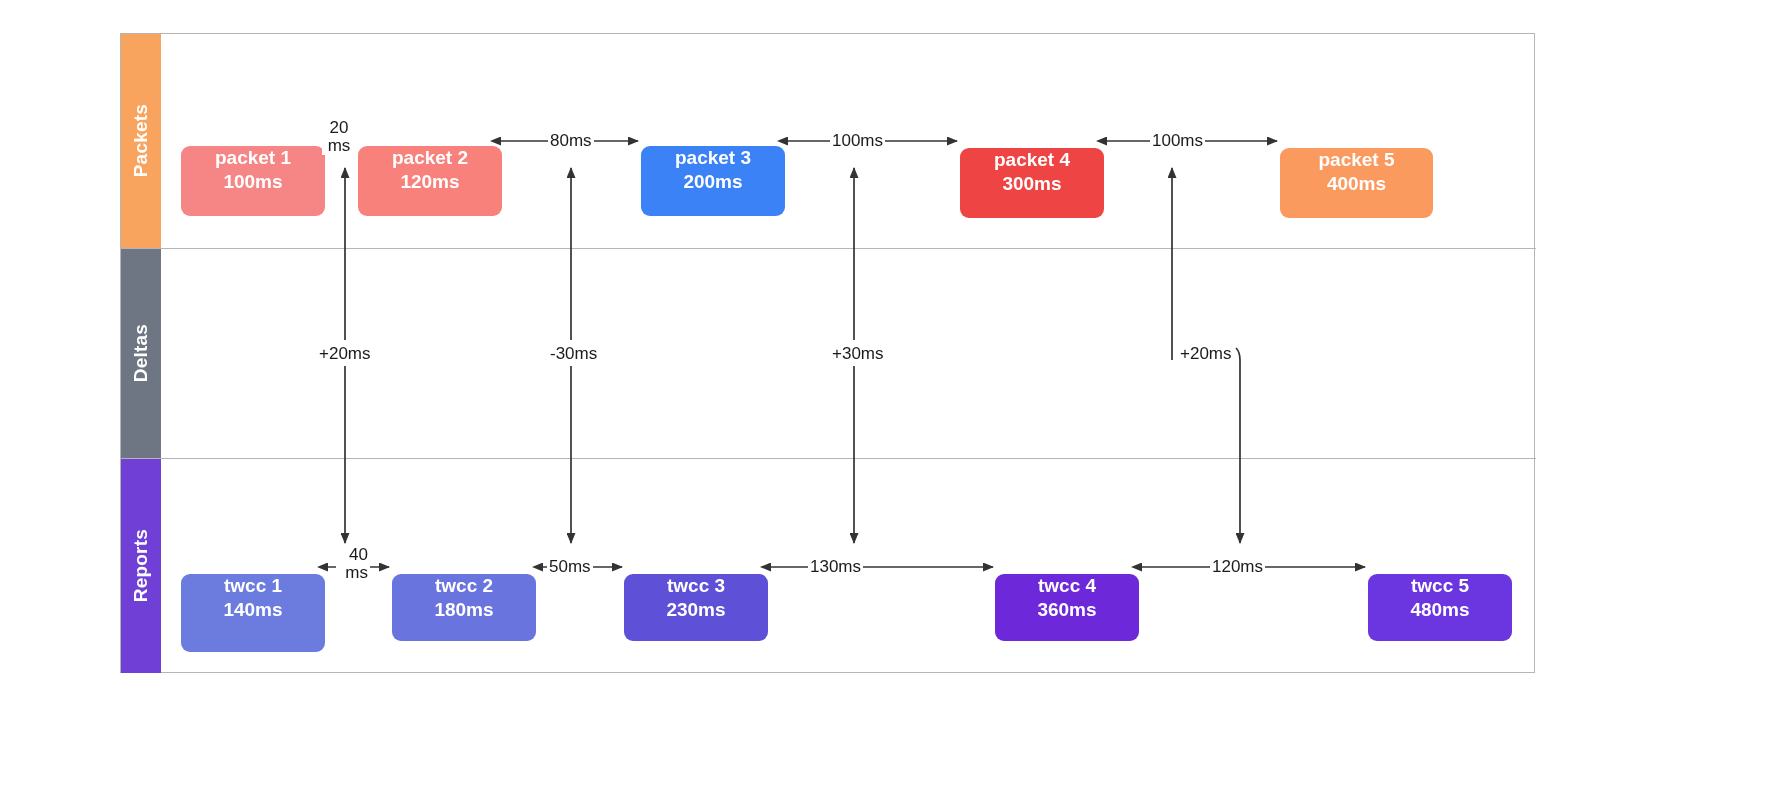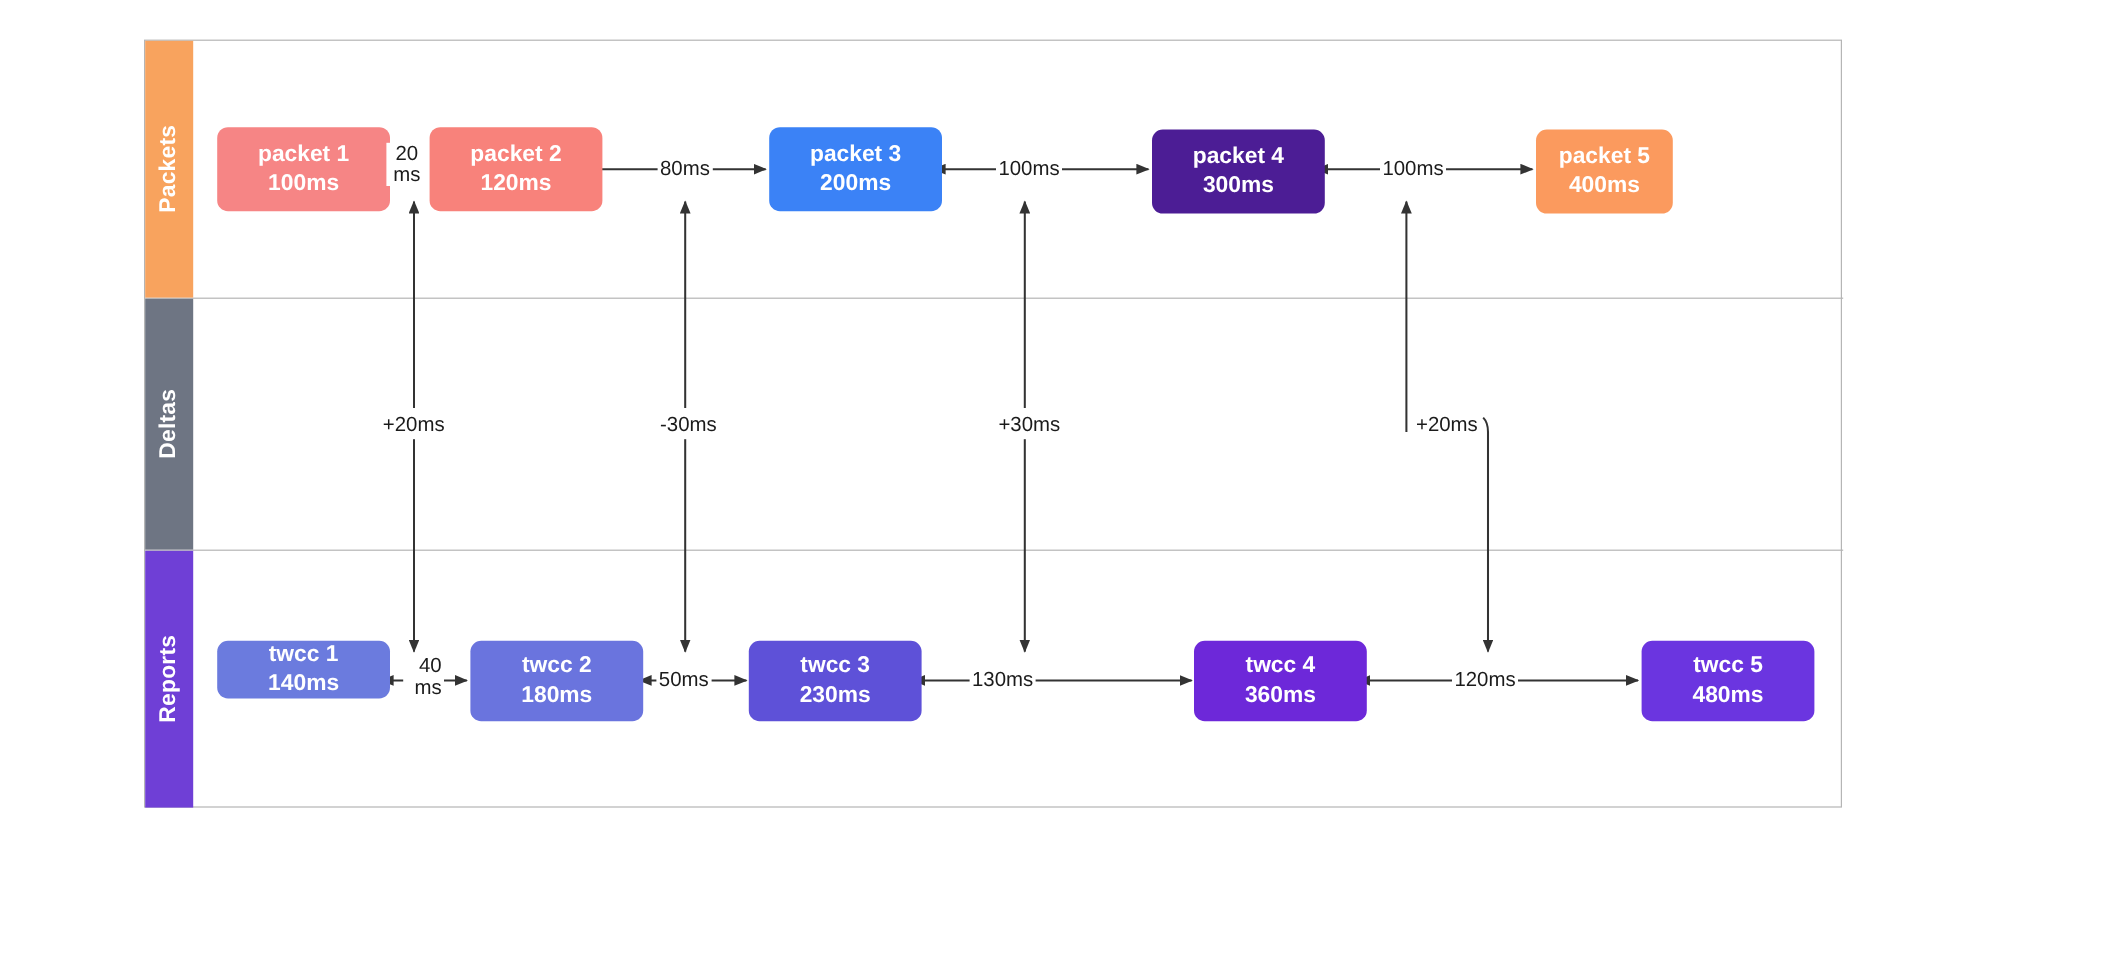--- a/index.html
+++ b/index.html
@@ -56,28 +56,28 @@
     letter-spacing: 0.2px;
     white-space: nowrap;
   }
 
   
   .node {
     position: absolute;
     display: flex;
     flex-direction: column;
     align-items: center;
-    justify-content: center;
     border-radius: 9px;
     color: #ffffff;
     font-weight: bold;
     font-size: 19px;
     line-height: 1.28;
     text-align: center;
     box-sizing: border-box;
+    margin-top: 40px;
   }
   .node .l1, .node .l2 { display: block; }
 
   
   .conn-label {
     position: absolute;
     font-size: 17px;
     color: #1b1b1b;
     background: #ffffff;
     padding: 0 2px;
@@ -165,43 +165,43 @@
     <span class="l2">100ms</span>
   </div>
   <div class="node" style="left:358px;top:106px;width:144px;height:70px;background:#F8827B;">
     <span class="l1">packet 2</span>
     <span class="l2">120ms</span>
   </div>
   <div class="node" style="left:641px;top:106px;width:144px;height:70px;background:#3b82f6;">
     <span class="l1">packet 3</span>
     <span class="l2">200ms</span>
   </div>
-  <div class="node" style="left:960px;top:108px;width:144px;height:70px;background:#4c1d95;">
+  <div class="node" style="left:960px;top:108px;width:144px;height:70px;background:#ef4444;">
     <span class="l1">packet 4</span>
     <span class="l2">300ms</span>
   </div>
-  <div class="node" style="left:1280px;top:108px;width:114px;height:70px;background:#FB9A5E;">
+  <div class="node" style="left:1280px;top:108px;width:153px;height:70px;background:#FB9A5E;">
     <span class="l1">packet 5</span>
     <span class="l2">400ms</span>
   </div>
 
   <div class="conn-label stack" style="left:322px;top:119px;width:30px;">
     <div>20</div>
     <div>ms</div>
   </div>
   <div class="conn-label" style="left:548px;top:131px;">80ms</div>
   <div class="conn-label" style="left:830px;top:131px;">100ms</div>
   <div class="conn-label" style="left:1150px;top:131px;">100ms</div>
 
   <div class="conn-label" style="left:317px;top:344px;">+20ms</div>
   <div class="conn-label" style="left:548px;top:344px;">-30ms</div>
   <div class="conn-label" style="left:830px;top:344px;">+30ms</div>
   <div class="conn-label" style="left:1178px;top:344px;">+20ms</div>
 
-  <div class="node" style="left:181px;top:534px;width:144px;height:48px;background:#6B7BDE;">
+  <div class="node" style="left:181px;top:534px;width:144px;height:78px;background:#6B7BDE;">
     <span class="l1">twcc 1</span>
     <span class="l2">140ms</span>
   </div>
   <div class="node" style="left:392px;top:534px;width:144px;height:67px;background:#6A74DE;">
     <span class="l1">twcc 2</span>
     <span class="l2">180ms</span>
   </div>
   <div class="node" style="left:624px;top:534px;width:144px;height:67px;background:#5E51D8;">
     <span class="l1">twcc 3</span>
     <span class="l2">230ms</span>

